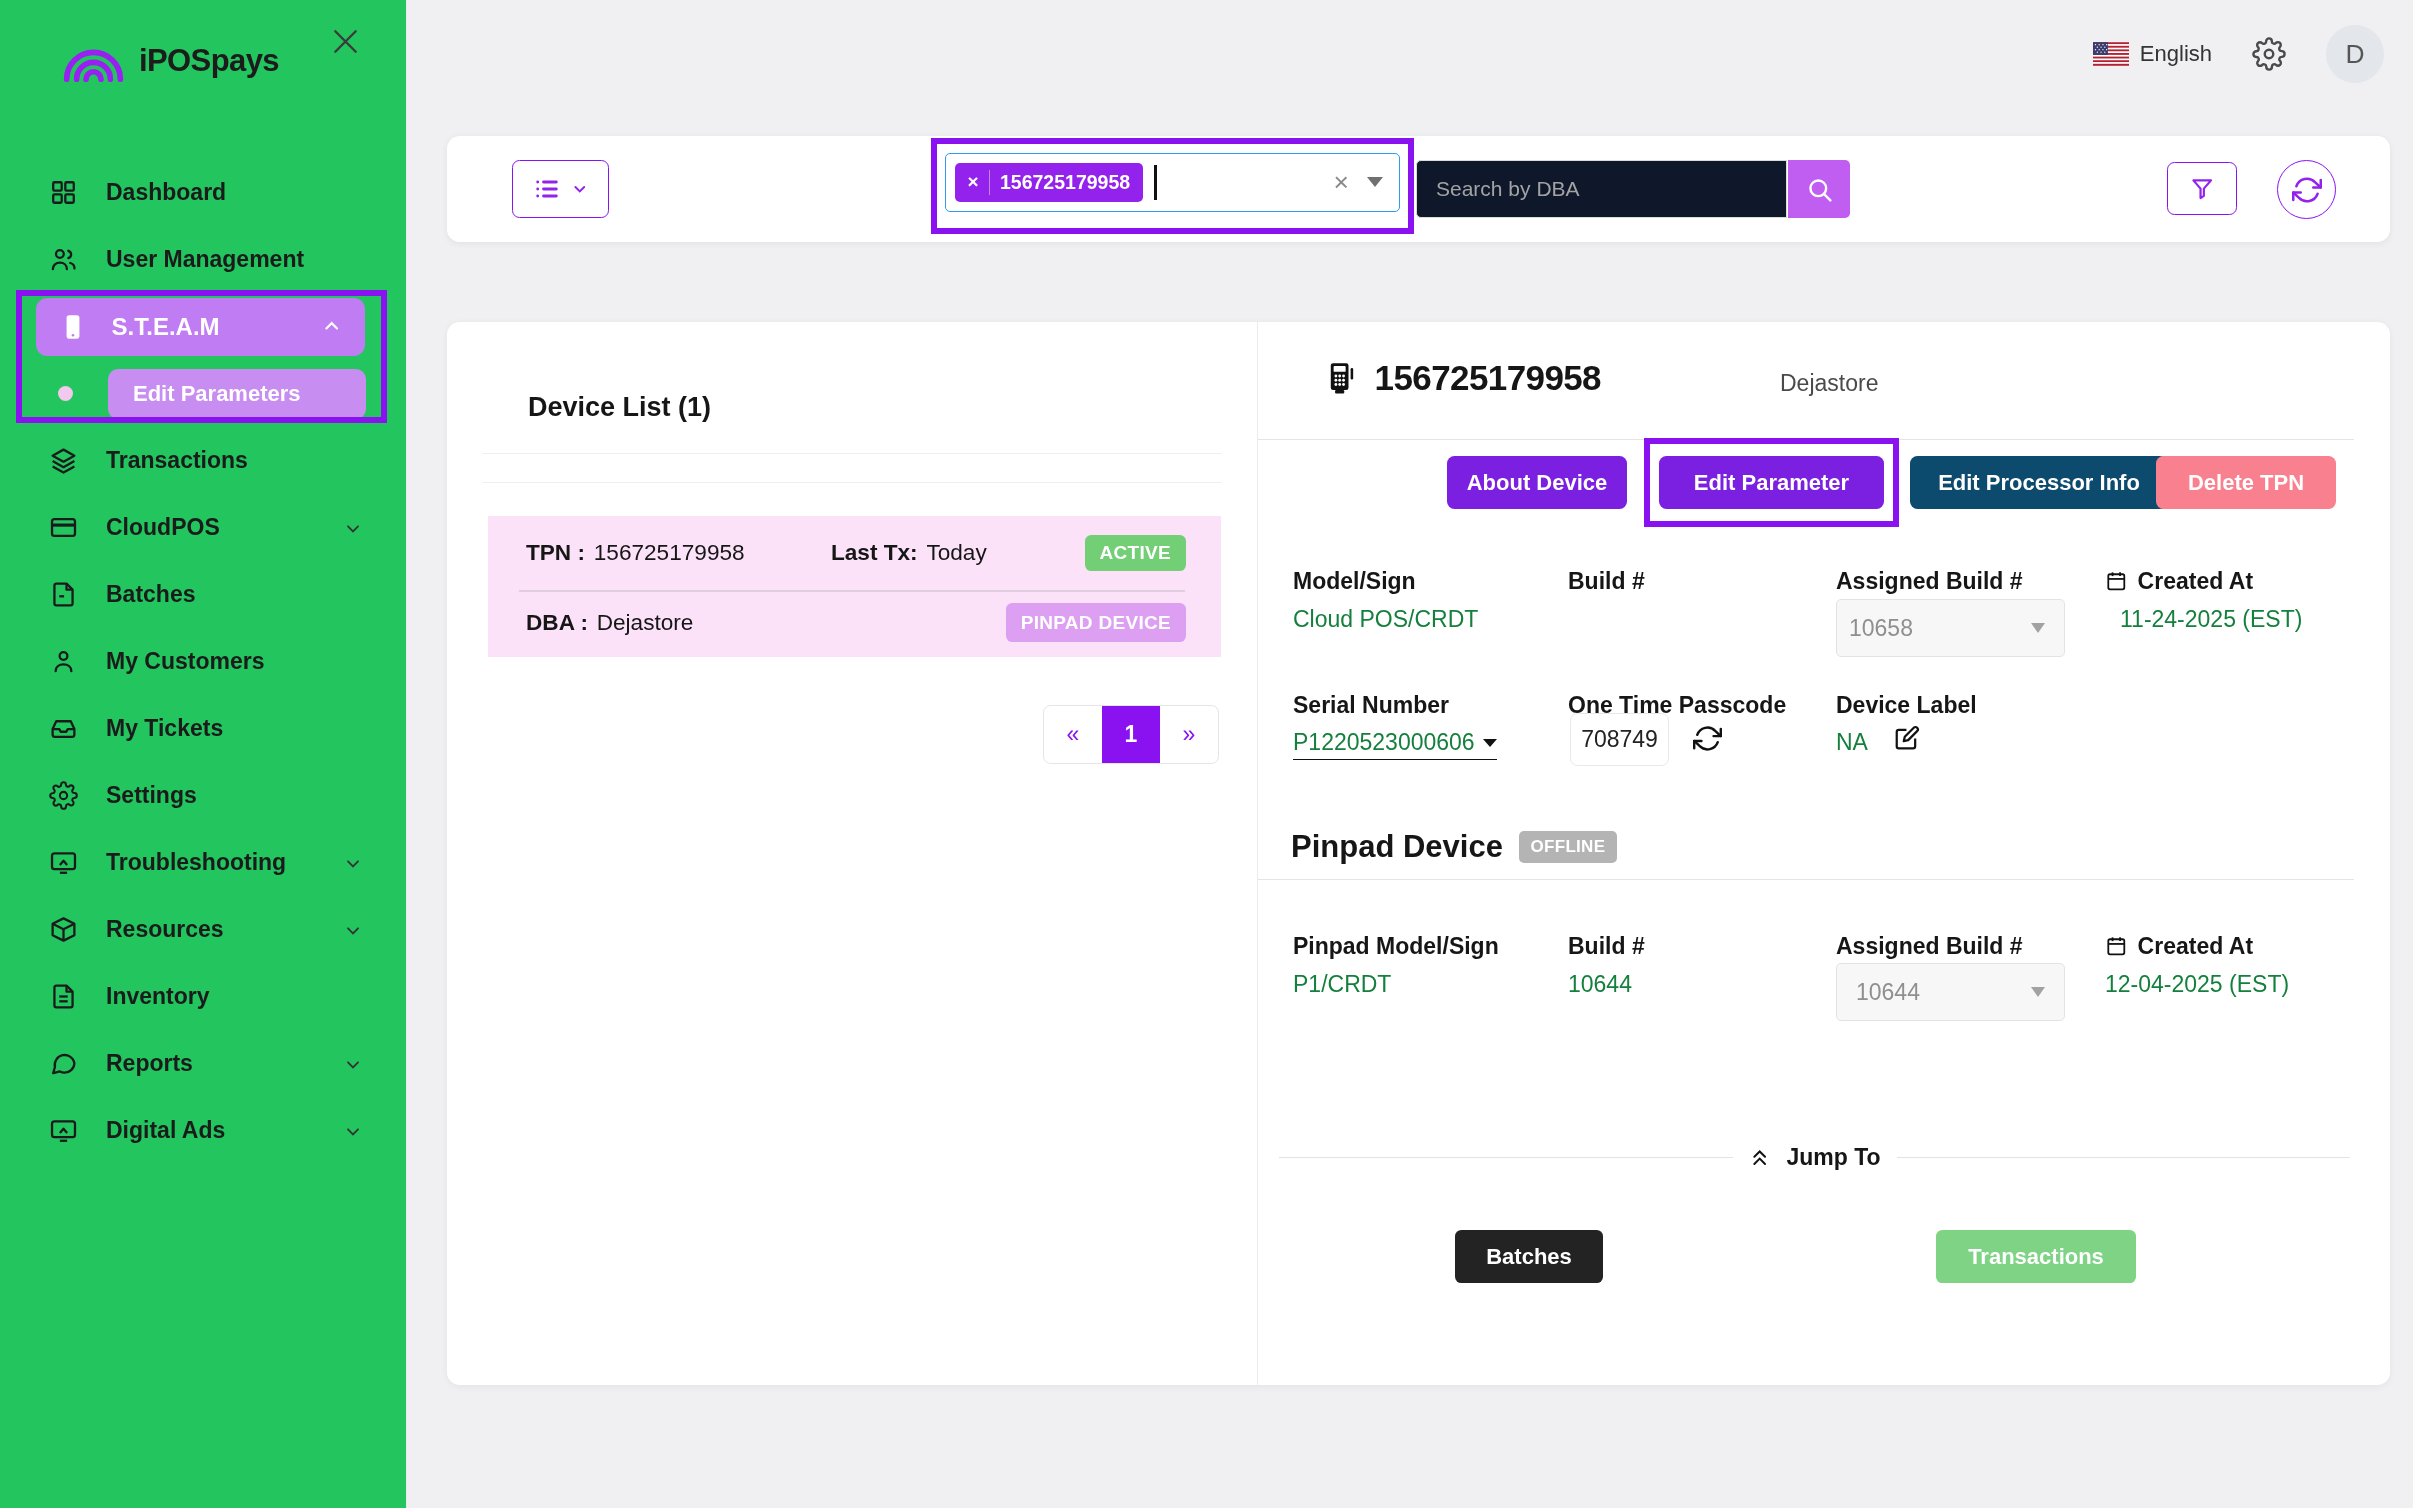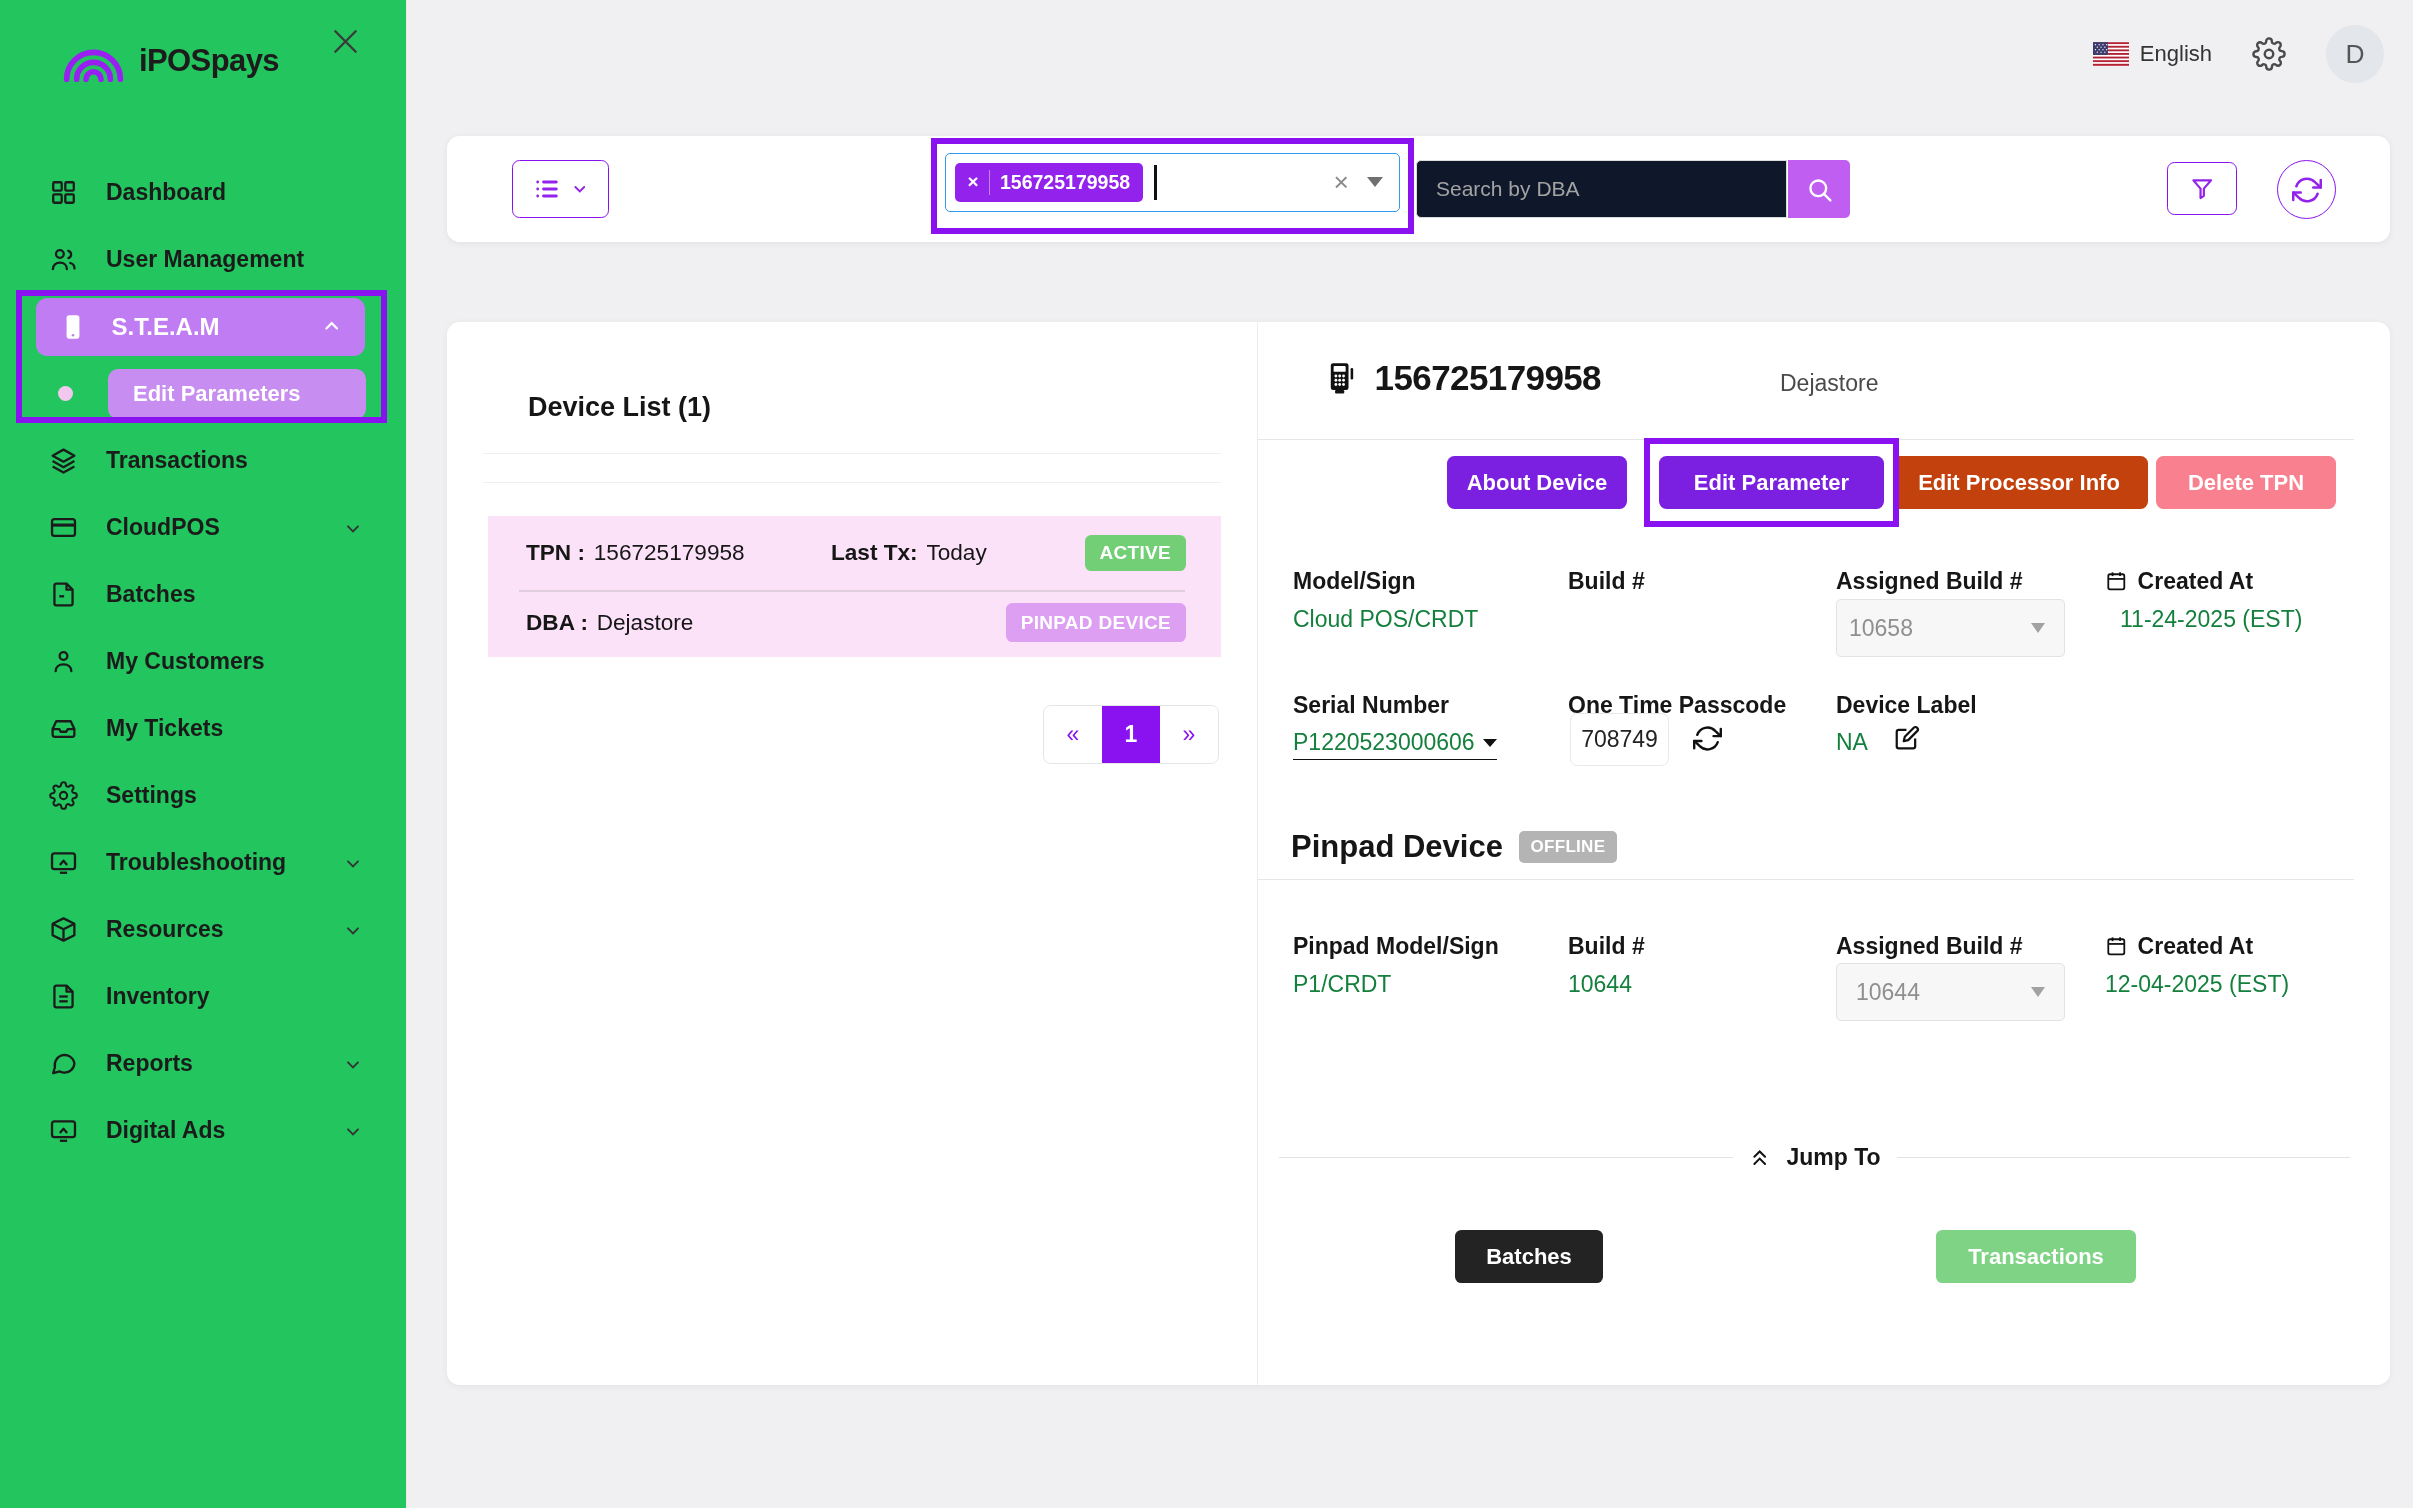--- a/index.html
+++ b/index.html
@@ -536,21 +536,21 @@
       </span>
       <span class="dev-tpn">156725179958</span>
     </div>
     <span class="dev-dba">Dejastore</span>
     <div class="hr" style="top:117px"></div>
 
     <div class="actions">
       <button class="act-btn" style="left:189px; width:180px; background:#7b1fe0;">
         <span>About Device</span>
       </button>
-      <button class="act-btn" style="left:632px; width:258px; background:#c2410c;">
+      <button class="act-btn" style="left:652px; width:258px; background:#0c4a6e;">
         <span>Edit Processor Info</span>
       </button>
       <button class="act-btn" style="left:898px; width:180px; background:#f8808f;">
         <span>Delete TPN</span>
       </button>
     </div>
     <div class="anno anno-editparam">
       <button class="act-btn" style="position:static; width:225px; background:#7b1fe0;">
         <span>Edit Parameter</span>
       </button>

